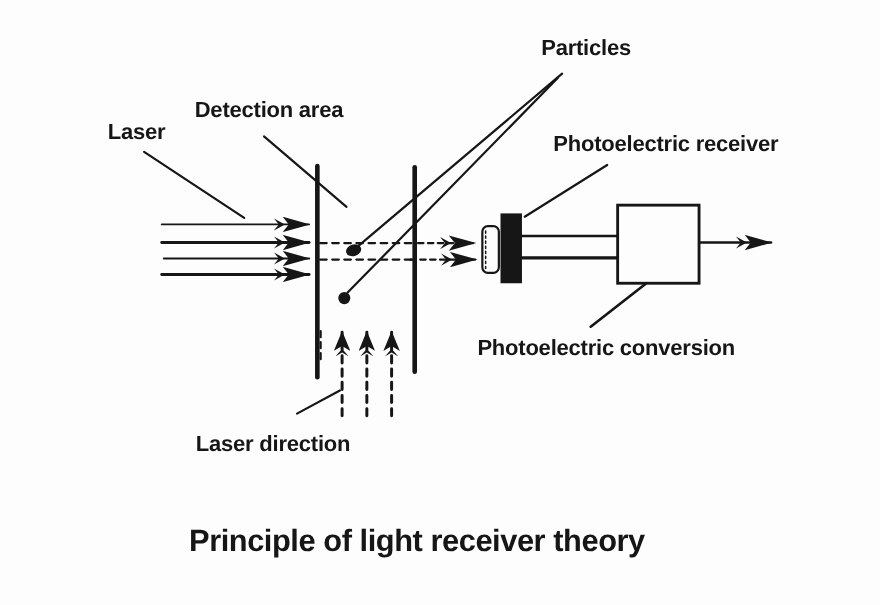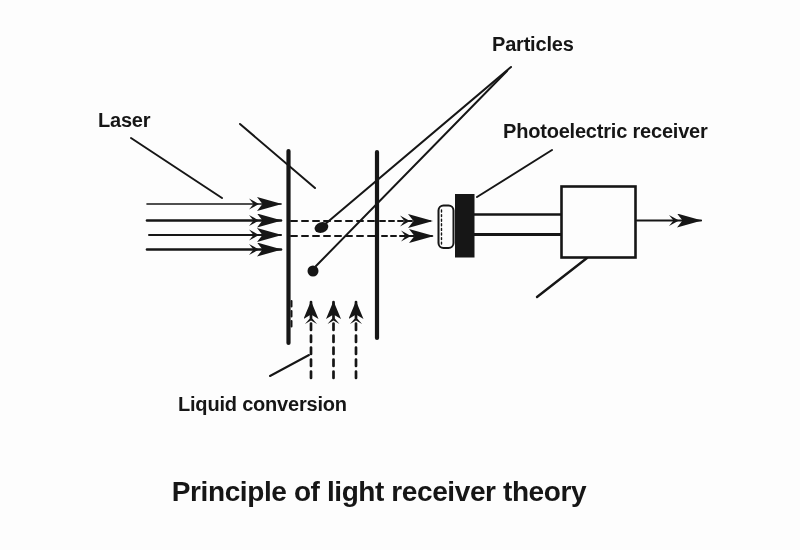--- a/index.html
+++ b/index.html
@@ -89,18 +89,20 @@
     <line class="ld" x1="637" y1="220.5" x2="701" y2="220.5" stroke-width="2.2" marker-end="url(#ah)"></line>
 
     <g>
       <line class="ld" x1="311" y1="378" x2="311" y2="302" stroke-width="2.7" stroke-dasharray="6.5 5.5" marker-end="url(#ahb)"></line>
       <line class="ld" x1="333.5" y1="378" x2="333.5" y2="302" stroke-width="2.7" stroke-dasharray="6.5 5.5" marker-end="url(#ahb)"></line>
       <line class="ld" x1="356" y1="378" x2="356" y2="302" stroke-width="2.7" stroke-dasharray="6.5 5.5" marker-end="url(#ahb)"></line>
     </g>
   </svg>
 
   <div class="lbl" style="left:98px;  top:111px;text-align:right;">Laser</div>
+  <div class="lbl" style="left:177px; top:91px;">Detection area</div>
   <div class="lbl" style="left:492px; top:35px;">Particles</div>
   <div class="lbl" style="left:503px; top:122px;">Photoelectric receiver</div>
-  <div class="lbl" style="left:178px; top:395px;">Liquid conversion</div>
+  <div class="lbl" style="left:434px; top:308px;">Photoelectric conversion</div>
+  <div class="lbl" style="left:178px; top:395px;">Laser direction</div>
 
   <div class="title">Principle of light receiver theory</div>
 </div>
 
 </body></html>

